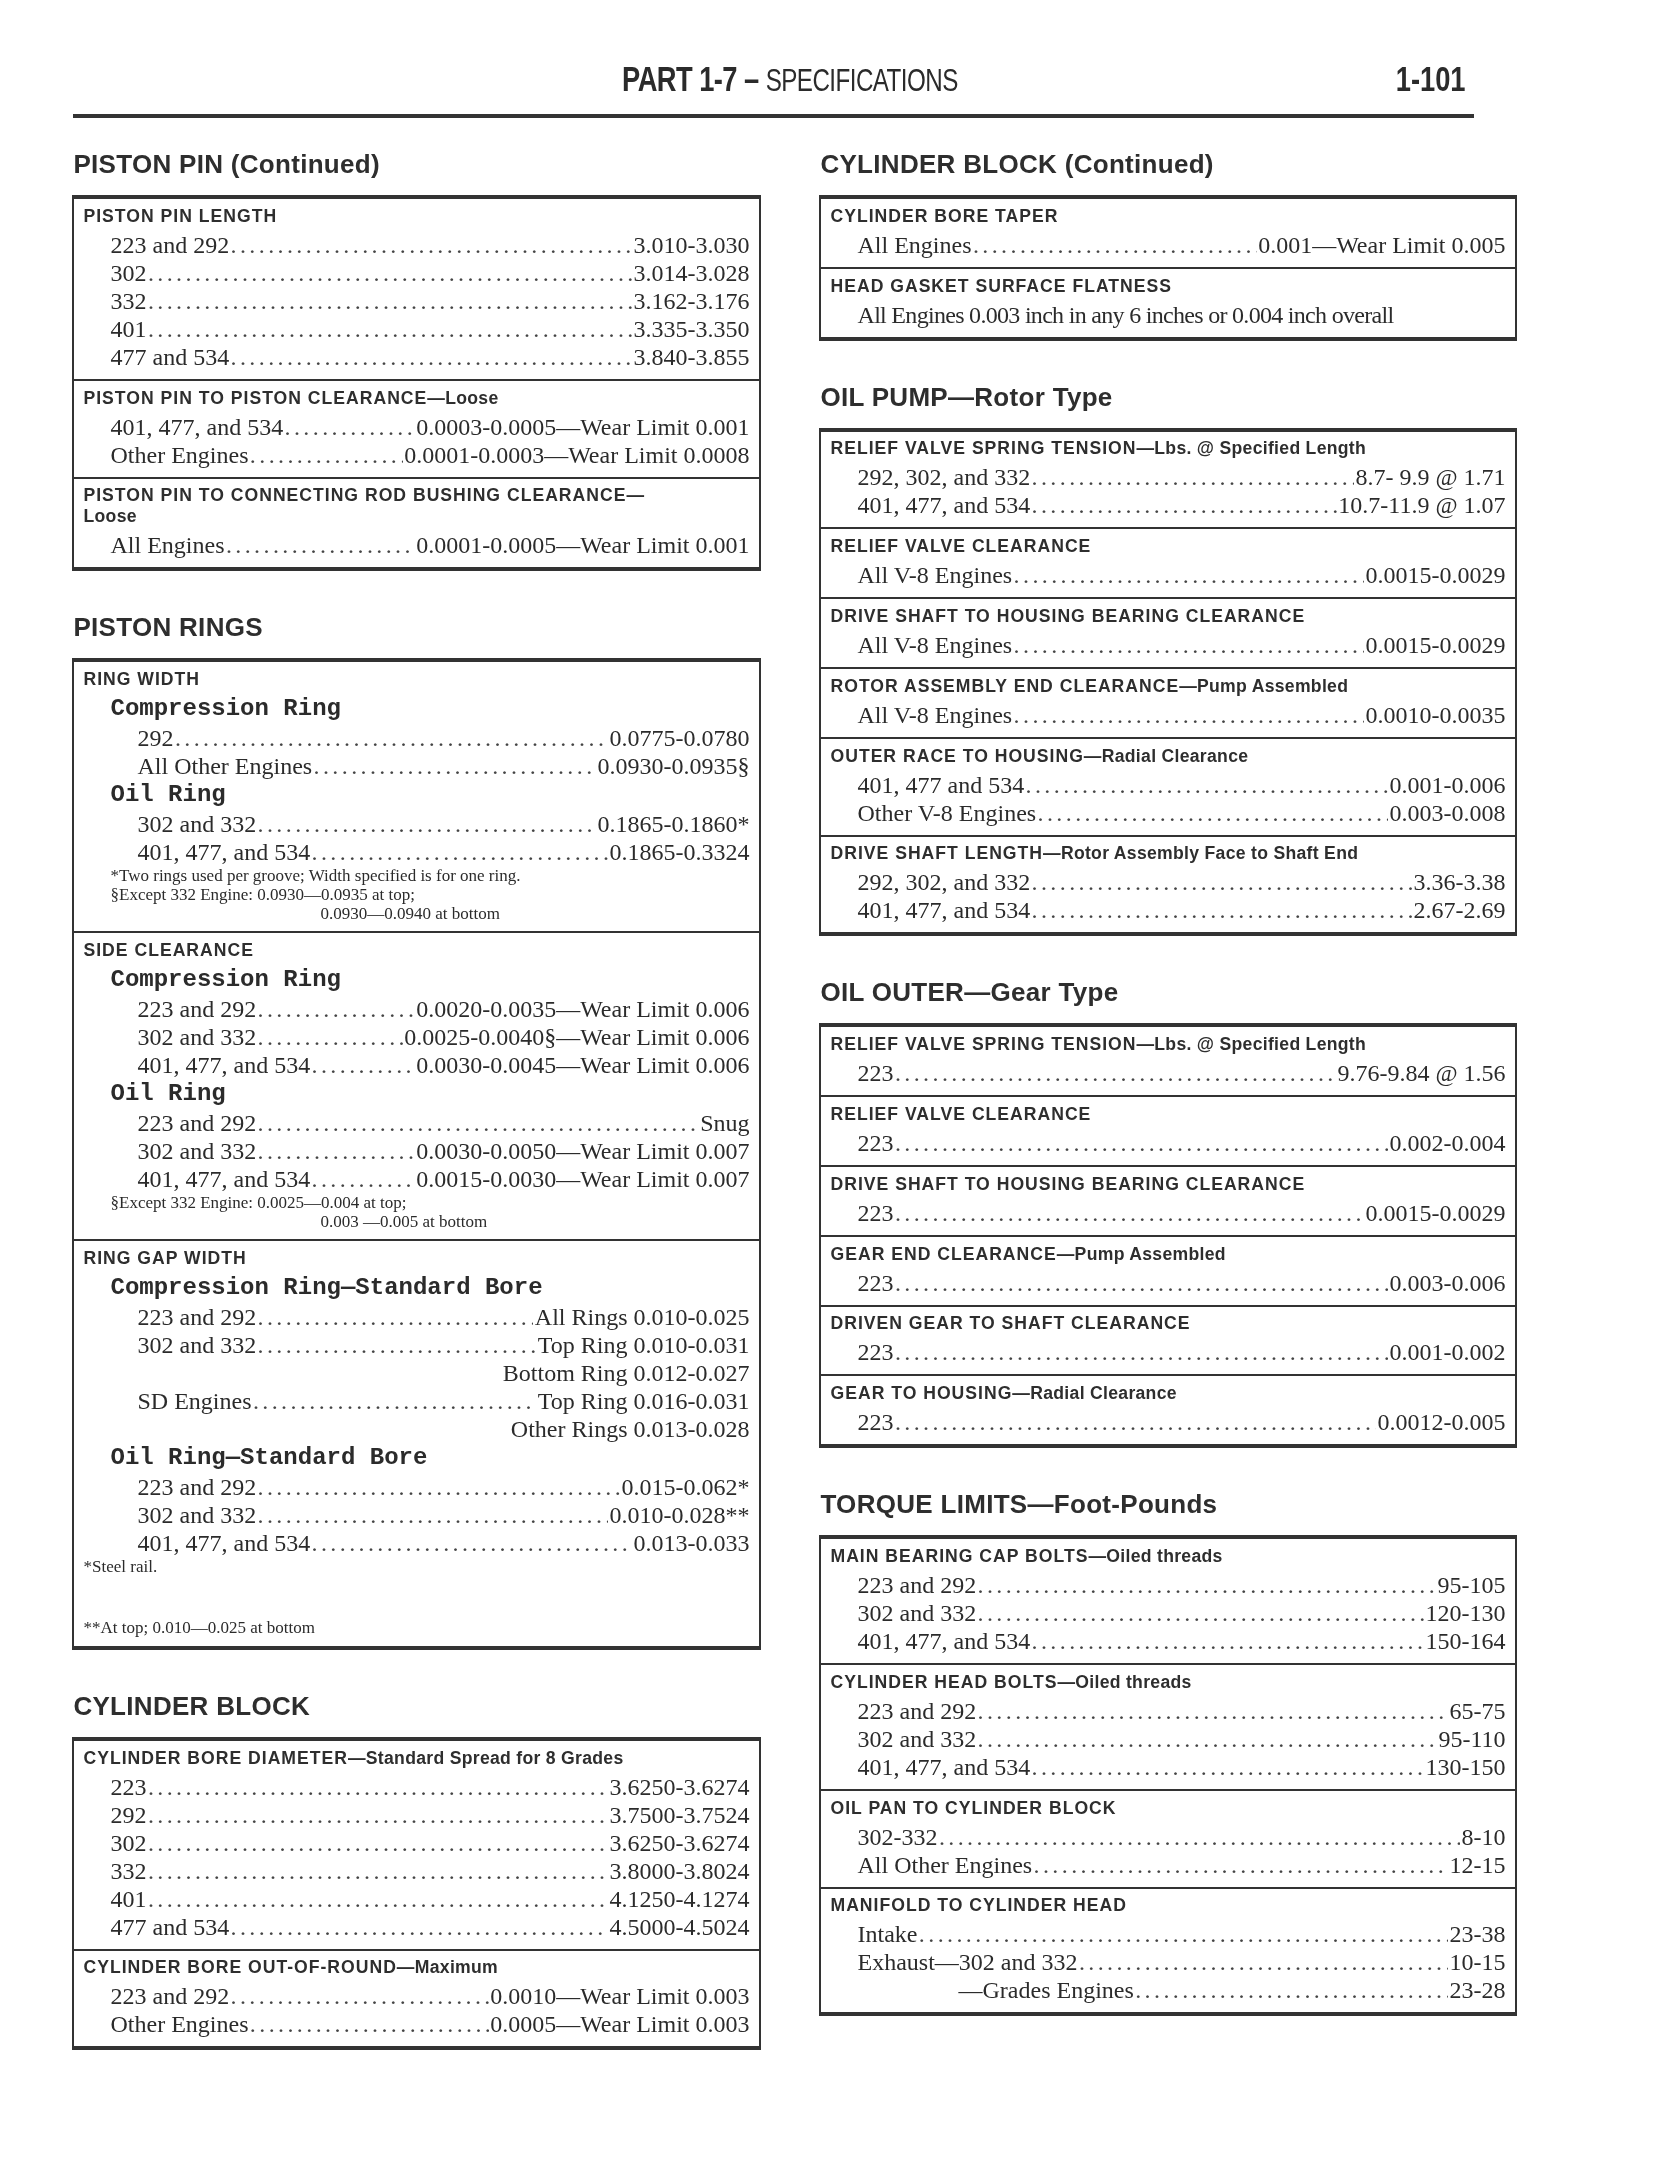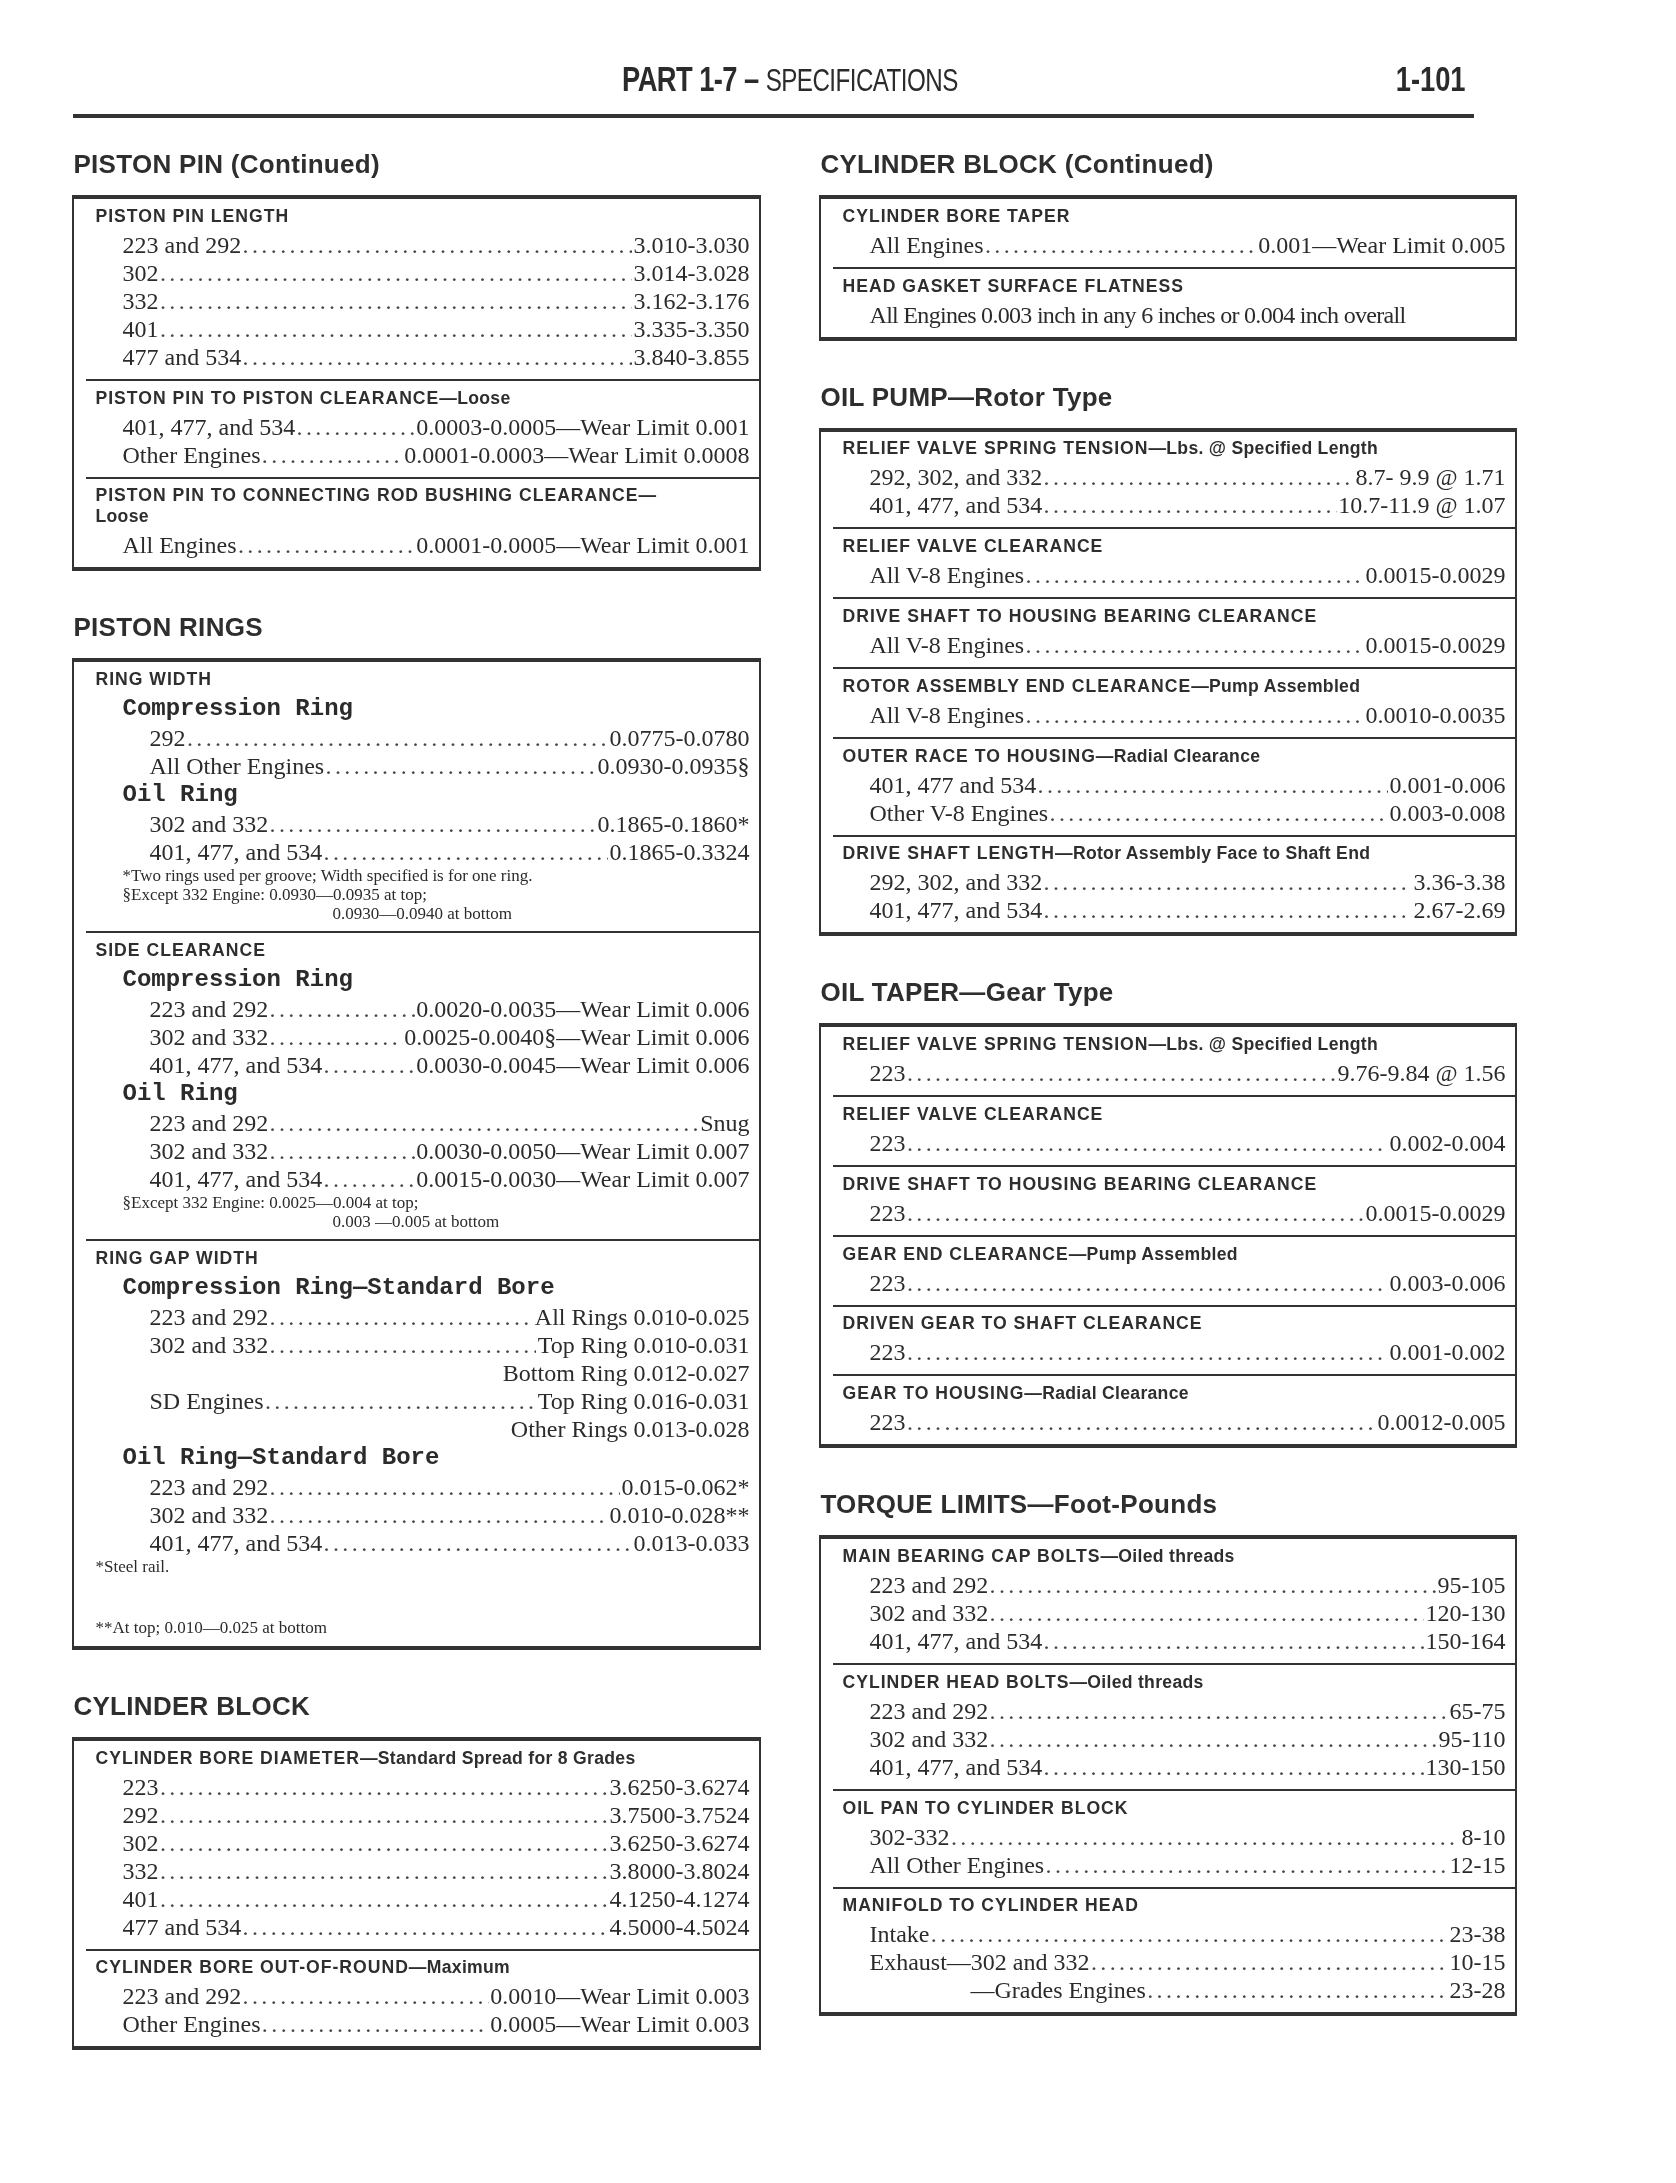--- a/index.html
+++ b/index.html
@@ -10,21 +10,21 @@
                 font-size:35px; letter-spacing:-0.7px; transform:scaleX(0.78); transform-origin:left; white-space:nowrap; }
   .page-title .sub { font-weight:normal; font-size:31px; }
   .page-number { position:absolute; right:8px; top:5.4px; font-family:"Liberation Sans", sans-serif; font-weight:bold;
                  font-size:35px; transform:scaleX(0.78); transform-origin:right; }
   .col { position:absolute; top:149px; }
   .col-left { left:72px; width:689px; }
   .col-right { left:819px; width:698px; }
   .section-title { font-family:"Liberation Sans", sans-serif; font-weight:bold; font-size:26px;
                    margin:0 0 15px 1.4px; letter-spacing:0.3px; color:#2e2e2e; }
   .box { border:2px solid #333; border-top-width:4.7px; border-bottom-width:4px; margin-bottom:41px; }
-  .block { border-top:2.7px solid #333; padding:6.8px 9.5px 8px 9.5px;margin-left:12px; }
+  .block { border-top:2.7px solid #333; padding:6.8px 9.5px 8px 9.5px; }
   .block:first-child { border-top:none; }
   .block-title { font-family:"Liberation Sans", sans-serif; font-weight:bold; font-size:17.6px; letter-spacing:1px;
                  margin-bottom:4px; color:#2e2e2e; }
   .block-title .qual { letter-spacing:0.3px; }
   .row { display:flex; align-items:baseline; font-size:24px; line-height:28px; padding-left:27px; white-space:nowrap; }
   .row.ind2 { padding-left:54px; }
   .row .lbl { flex:0 0 auto; }
   .row .dots { flex:1 1 auto; overflow:hidden; letter-spacing:3.4px; color:#444; margin:0 1.4px; }
   .row .dots::before { content:"........................................................................................................................"; }
   .row .val { flex:0 0 auto; }
@@ -342,21 +342,21 @@
           <span class="val">3.36-3.38</span>
         </div>
       <div class="row">
           <span class="lbl">401, 477, and 534</span>
           <span class="dots"></span>
           <span class="val">2.67-2.69</span>
         </div>
     </div>
   </div>
 
-  <h2 class="section-title">OIL TAPER—Gear Type</h2>
+  <h2 class="section-title">OIL OUTER—Gear Type</h2>
   <div class="box">
     <div class="block">
       <div class="block-title"><span>RELIEF VALVE SPRING TENSION</span><span class="qual">—Lbs. @ Specified Length</span></div>
       <div class="row">
           <span class="lbl">223</span>
           <span class="dots"></span>
           <span class="val">9.76-9.84 @ 1.56</span>
         </div>
     </div>
     <div class="block">

